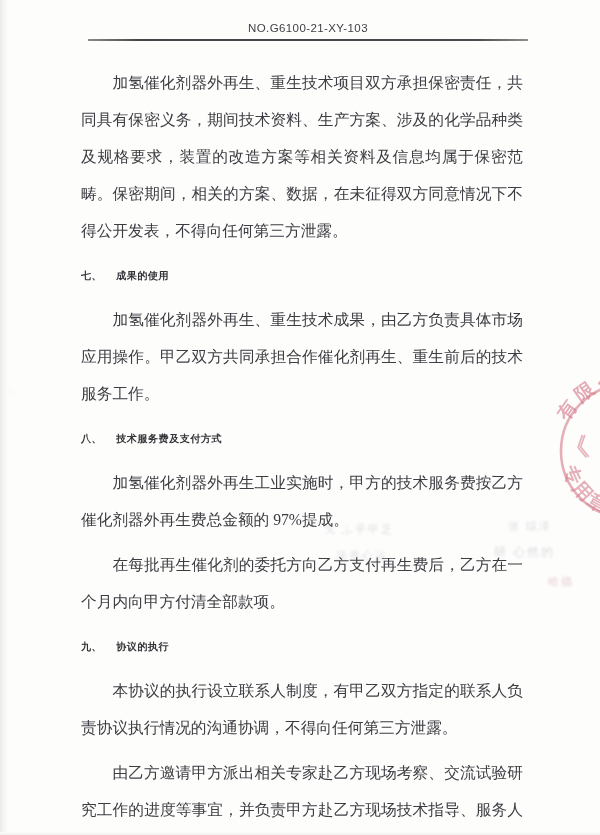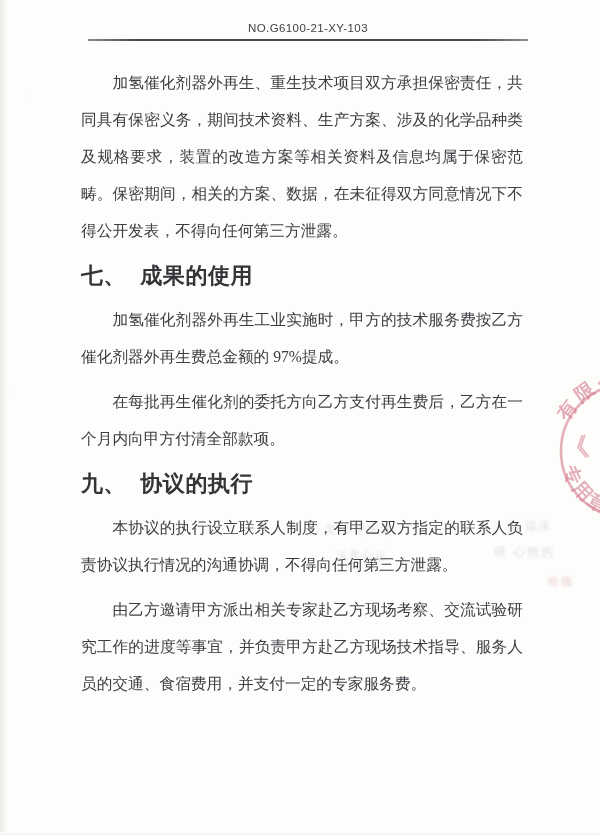--- a/index.html
+++ b/index.html
@@ -27,21 +27,21 @@
     position:absolute; top:39px; left:88px; width:440px; height:2px;
     background:linear-gradient(to right,#8a8a8a,#454549 12%,#4a4a4e 88%,#8f8f8f);
   }
   .content {
     position:absolute; top:64px; left:81px; width:442px;
     font-size:15.7px; line-height:37px;
     text-align:justify; text-justify:inter-ideograph;
   }
   .content p { margin:0 0 8px 0; text-indent:2em; }
   .content h2 {
-    margin:6px 0 7px 0; font-size:22px; font-weight:bold;
+    margin:6px 0 7px 0; font-size:10px; font-weight:bold;
     color:#333338; letter-spacing:.6px; text-indent:0;
   }
   .sec-num { margin-right:14px; }
   
   .stamp { position:absolute; left:548px; top:371px; width:160px; height:160px;
            opacity:.78; filter:blur(.4px); }
   .stamp text { font-family:"Liberation Serif","DejaVu Serif",serif; font-weight:bold; }
   
   .smudge {
     position:absolute; color:#9ba0a8; opacity:.34;
@@ -65,21 +65,23 @@
   <div class="bottom-shadow"></div>
 
   <div class="doc-number">NO.G6100-21-XY-103</div>
   <div class="header-line"></div>
 
   <div class="content">
 
     <p>加氢催化剂器外再生、重生技术项目双方承担保密责任，共同具有保密义务，期间技术资料、生产方案、涉及的化学品种类及规格要求，装置的改造方案等相关资料及信息均属于保密范畴。保密期间，相关的方案、数据，在未征得双方同意情况下不得公开发表，不得向任何第三方泄露。</p>
 
     <h2><span class="sec-num">七、</span><span>成果的使用</span></h2>
+    <p>加氢催化剂器外再生、重生技术成果，由乙方负责具体市场应用操作。甲乙双方共同承担合作催化剂再生、重生前后的技术服务工作。</p>
 
+    <h2><span class="sec-num">八、</span><span>技术服务费及支付方式</span></h2>
     <p>加氢催化剂器外再生工业实施时，甲方的技术服务费按乙方催化剂器外再生费总金额的 97%提成。</p>
     <p>在每批再生催化剂的委托方向乙方支付再生费后，乙方在一个月内向甲方付清全部款项。</p>
 
     <h2><span class="sec-num">九、</span><span>协议的执行</span></h2>
     <p>本协议的执行设立联系人制度，有甲乙双方指定的联系人负责协议执行情况的沟通协调，不得向任何第三方泄露。</p>
     <p>由乙方邀请甲方派出相关专家赴乙方现场考察、交流试验研究工作的进度等事宜，并负责甲方赴乙方现场技术指导、服务人员的交通、食宿费用，并支付一定的专家服务费。</p>
 
   </div>
 
   <svg class="stamp" viewBox="0 0 160 160" width="160" height="160">

